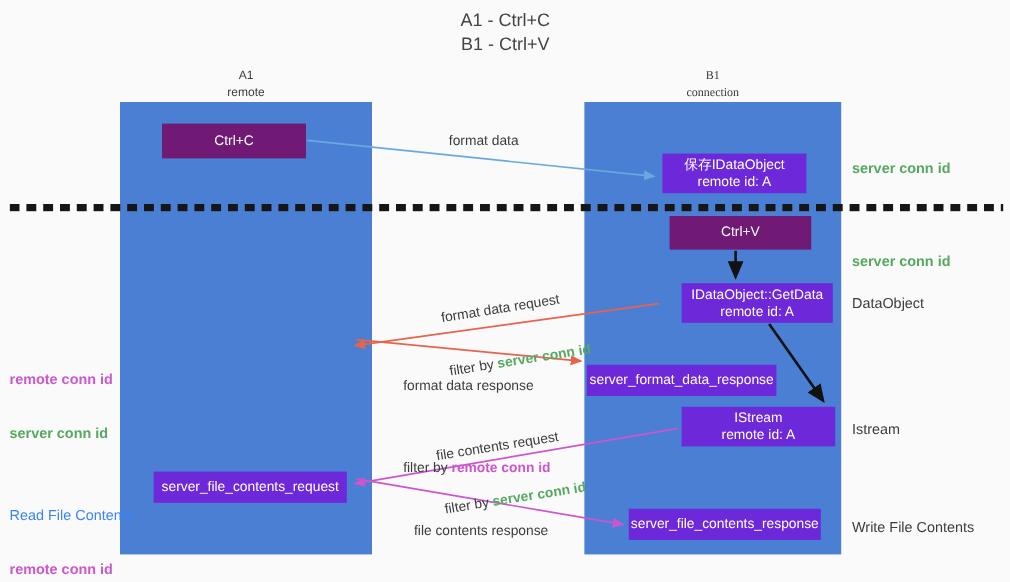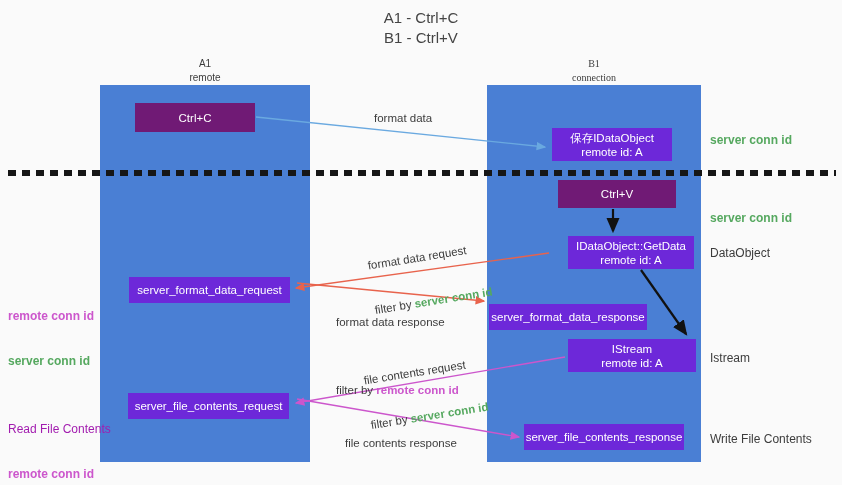--- a/index.html
+++ b/index.html
@@ -98,21 +98,21 @@
   #cap-writefile { left: 710px; top: 432px; }
 
   
   .left-cap {
     font-size: 12px;
     white-space: pre;
     line-height: 15px;
   }
   .left-cap .m { color: #cc56cc; font-weight: bold; }
   .left-cap .g { color: #55a85f; font-weight: bold; }
-  .left-cap .k { color: #a21caf; }
+  .left-cap .k { color: #3b82f6; }
   #cap-left-1 { left: 8px; top: 279px; }
   #cap-left-2 { left: 8px; top: 392px; }
 
   
   .edge-lab {
     font-size: 11.5px;
     color: #3c3c3c;
     white-space: pre;
     line-height: 15px;
   }
@@ -189,21 +189,20 @@
   <div class="abs" id="divider"></div>
 
   <div class="abs node green" id="n-ctrlc">Ctrl+C</div>
   <div class="abs node orange" id="n-idobj">保存IDataObject
 remote id: A</div>
   <div class="abs node green" id="n-ctrlv">Ctrl+V</div>
   <div class="abs node orange" id="n-getdata">IDataObject::GetData
 remote id: A</div>
   <div class="abs node orange" id="n-istream">IStream
 remote id: A</div>
-  <div class="abs node orange" id="n-sfdreq">server_format_data_request</div>
   <div class="abs node orange" id="n-sfdres">server_format_data_response</div>
   <div class="abs node orange" id="n-sfcres">server_file_contents_response</div>
   <div class="abs node orange" id="n-sfcreq">server_file_contents_request</div>
 
   <div class="abs right-cap green-t" id="cap-srv1">server conn id</div>
   <div class="abs right-cap green-t" id="cap-srv2">server conn id</div>
   <div class="abs right-cap" id="cap-dataobject">DataObject</div>
   <div class="abs right-cap" id="cap-istream">Istream</div>
   <div class="abs right-cap" id="cap-writefile">Write File Contents</div>
 

